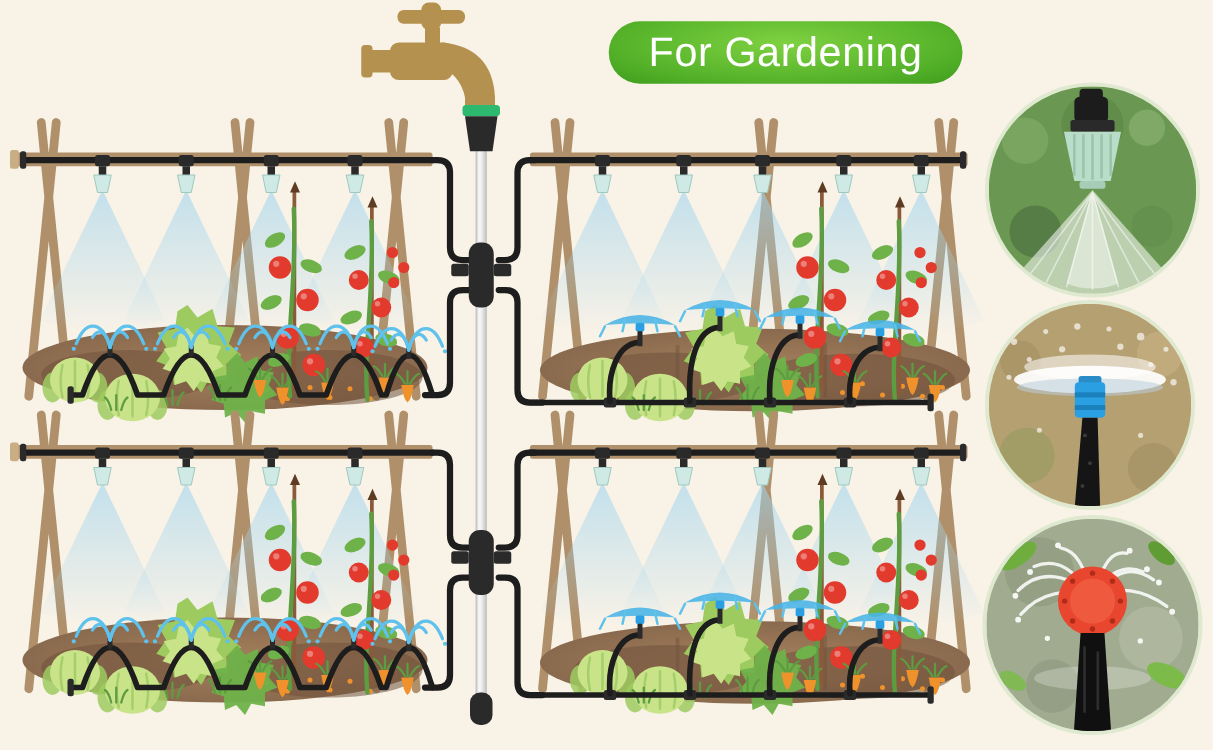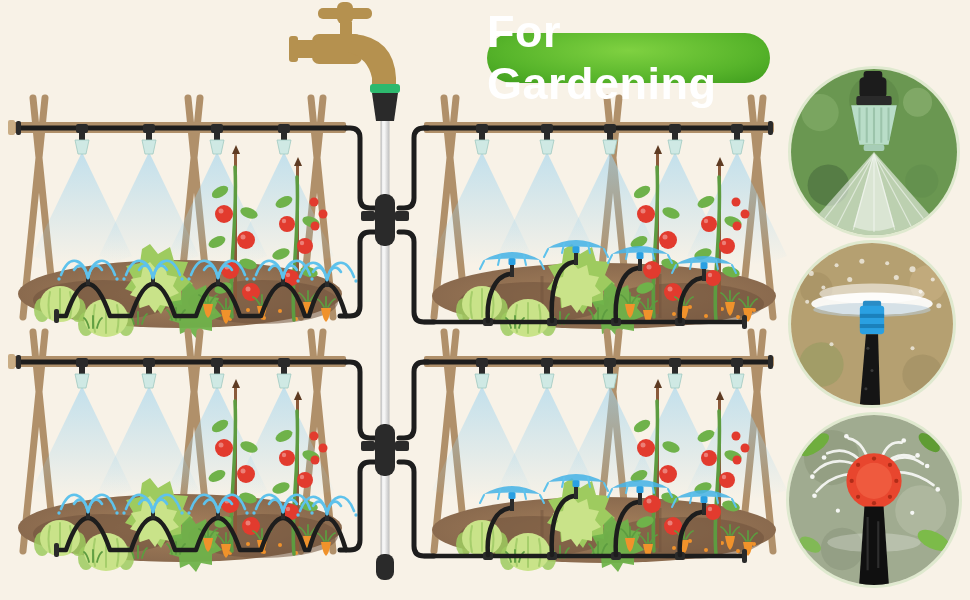--- a/index.html
+++ b/index.html
@@ -27,21 +27,21 @@
   .wdot{fill:var(--water);}
   .lens{fill:var(--waterdeep);opacity:.88;}
   .bluF{fill:var(--bluenoz);}
   .nozB{fill:var(--nozzle);stroke:#9fc9c0;stroke-width:.8;}
   .brassF{fill:var(--brass);}
   .greenF{fill:var(--greenconn);}
 
   .banner{position:absolute;left:487px;top:17px;width:283px;height:50px;border-radius:26px;
           background:radial-gradient(ellipse at 50% 35%, var(--banner2), var(--banner1) 62%, var(--banner3) 100%);
           display:flex;align-items:center;justify-content:center;
-          color:var(--bannertext);font-size:45px;font-weight:bold;letter-spacing:.5px;margin-top:16px;}
+          color:var(--bannertext);font-size:33px;font-weight:normal;letter-spacing:.5px;}
   .inset{position:absolute;border-radius:50%;overflow:hidden;border:3px solid #dfe9cf;box-sizing:border-box;}
   .inset svg{display:block;width:100%;height:100%;}
   .inset1{left:788px;top:66px;width:172px;height:172px;}
   .inset2{left:788px;top:240px;width:168px;height:168px;}
   .inset3{left:786px;top:412px;width:176px;height:176px;}
 </style>
 </head>
 <body>
 
 <div class="stage">

